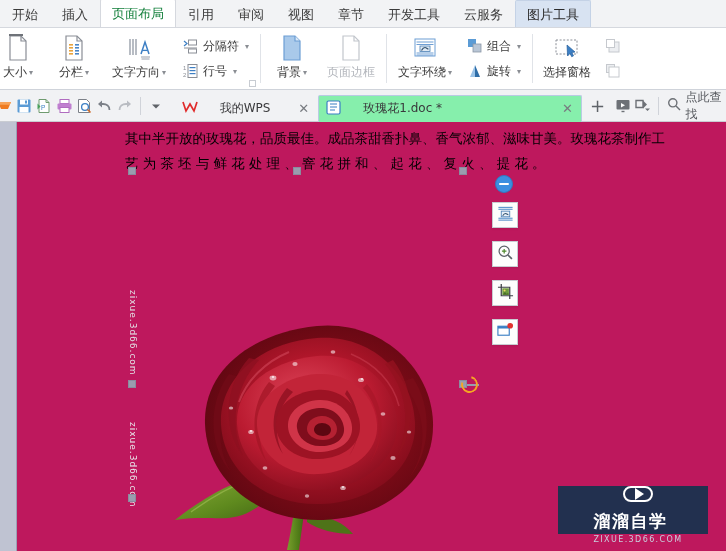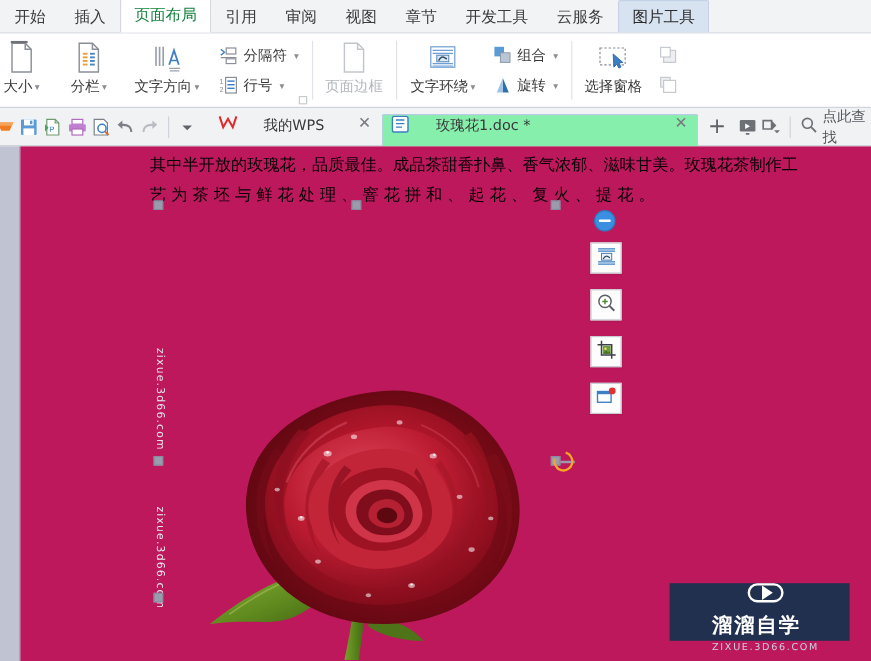--- a/index.html
+++ b/index.html
@@ -76,21 +76,21 @@
     position: absolute; left: 0; top: 90px; width: 726px; height: 32px;
     background: #f1f2f4; border-bottom: 1px solid #c9ccd2;
     display: flex; align-items: center;
   }
   .qicon {
     width: 23px; height: 24px; display: flex; align-items: center; justify-content: center;
     cursor: default;
   }
   .qsep { width: 1px; height: 18px; background: #d0d3d9; margin: 0 5px; }
   .doctab {
-    height: 27px; display: flex; align-items: flex-start; gap: 22px;
+    height: 27px; display: flex; align-items: center; gap: 22px;
     padding: 0 8px 0 7px; font-size: 12px; color: #39393b;
     border: 1px solid transparent; border-bottom: none; white-space: nowrap;
     margin-top: 5px; cursor: default;
   }
   .doctab.active {
     background: #86efac; border-color: #b9cbe3; border-radius: 2px 2px 0 0;
   }
   .doctab .xbtn { font-size: 13px; color: #787b80; margin-left: 6px; }
   .plusbtn { font-size: 18px; color: #5f6368; padding: 0 8px; cursor: default; }
   .qright { margin-left: auto; display: flex; align-items: center; padding-right: 2px; }
@@ -269,20 +269,29 @@
               </svg>
           </span>
           <span>行号</span>
           <span class="caret">▾</span>
         </div>
       </div>
       <div class="grpdots"></div>
     </div>
 
     <div class="rgroup">
+      <div class="bigbtn">
+        <span class="glyph">
+          <svg width="24" height="28" viewBox="0 0 24 28">
+              <path d="M4 2h11l5 5v19H4z" fill="#a9c9ea" stroke="#6d9ed4" stroke-width="1.2"></path>
+              <path d="M15 2v5h5" fill="#dceaf8" stroke="#6d9ed4" stroke-width="1.2"></path>
+            </svg>
+        </span>
+        <span class="lbl"><span>背景</span><span class="caret">▾</span></span>
+      </div>
       <div class="bigbtn" style="width:62px">
         <span class="glyph">
           <svg width="24" height="28" viewBox="0 0 24 28">
               <path d="M4 2h11l5 5v19H4z" fill="#fff" stroke="#c2c6cc" stroke-width="1.2"></path>
               <path d="M15 2v5h5" fill="none" stroke="#c2c6cc" stroke-width="1.2"></path>
             </svg>
         </span>
         <span class="lbl dim">页面边框</span>
       </div>
     </div>

